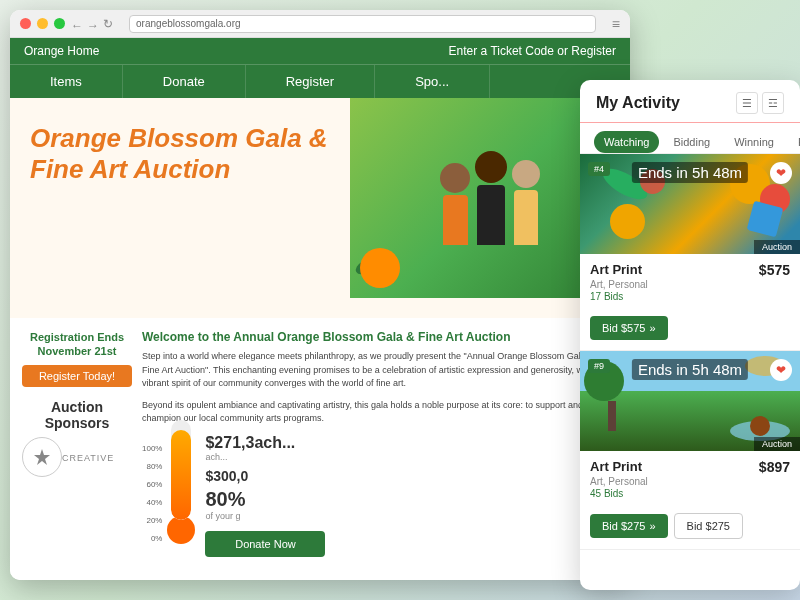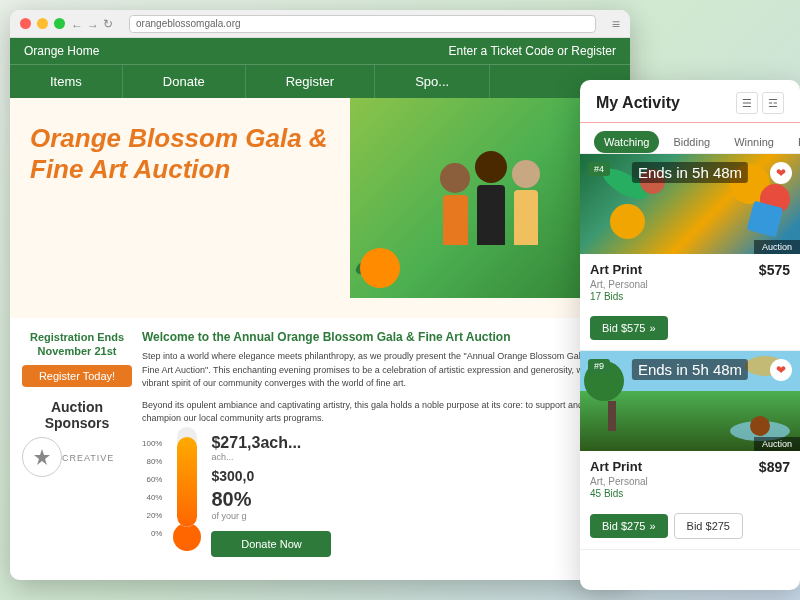--- a/index.html
+++ b/index.html
@@ -280,23 +280,23 @@
       justify-content: space-between;
       font-size: 8px;
       color: #666;
       height: 100px;
       text-align: right;
       margin-right: 3px;
     }
 
     .therm-wrapper {
       display: flex;
-      gap: 8px;
+      gap: 2px;
       height: 110px;
-      align-items: center;
+      align-items: flex-end;
     }
 
     .thermometer {
       width: 20px;
       height: 100px;
       background: #eee;
       border-radius: 10px;
       overflow: hidden;
       position: relative;
       display: flex;

